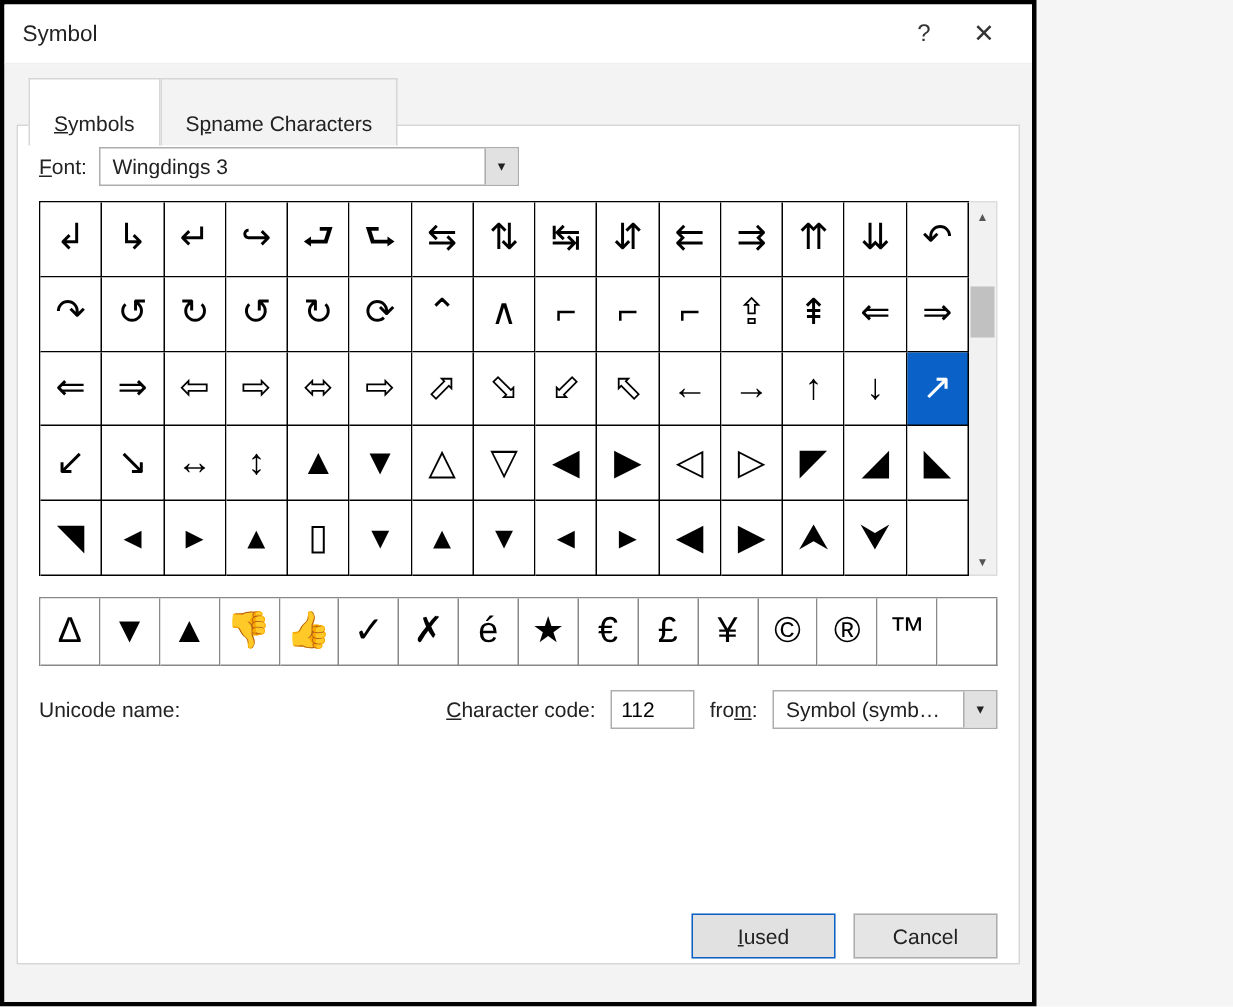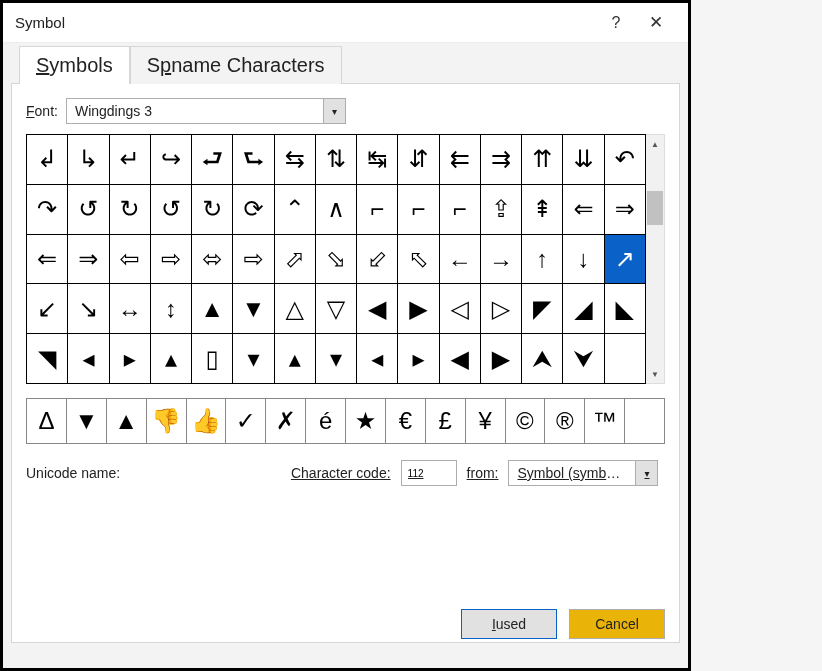--- a/index.html
+++ b/index.html
@@ -44,28 +44,28 @@
     padding: 6px 8px 0 8px;
     position: relative;
   }
   .tabs {
     display: flex;
     align-items: flex-end;
     height: 34px;
     margin-left: 8px;
   }
   .tab {
-    padding: 7px 16px 7px 16px;
+    padding: 21px 16px 7px 16px;
     border: 1px solid #d6d6d6;
     border-bottom: none;
     background: #f3f3f3;
     cursor: pointer;
-    font-size: 20px;
+    font-size: 14px;
     position: relative;
-    top: 1px;
+    top: 14px;
   }
   .tab.active {
     background: #fff;
     border-color: #d6d6d6;
     z-index: 2;
   }
   .tab .ul { text-decoration: underline; }
   .pane {
     background: #fff;
     border: 1px solid #d6d6d6;
@@ -168,42 +168,42 @@
     display: flex;
     align-items: center;
     gap: 6px;
   }
   .coderow .left {
     flex: 0.9;
     display: flex; flex-direction: row; gap: 2px;
   }
   .coderow .right {
     flex: 1.3;
-    display: flex; align-items: center; gap: 10px;  text-decoration: underline;
+    display: flex; align-items: center; gap: 10px; justify-content: flex-end;
   }
   .input {
     border: 1px solid #adadad;
     height: 26px;
     padding: 0 6px;
     width: 56px;
-    font-size: 10px;
+    font-size: 14px;
     font-family: inherit;
   }
   .footer {
     margin-top: auto;
     display: flex;
     justify-content: flex-end;
     gap: 12px;
     padding-top: 14px;
   }
   .btn {
     min-width: 96px;
     height: 30px;
     border: 1px solid #adadad;
-    background: #eab308;
+    background: #e5e5e5;
     display: flex; align-items: center; justify-content: center;
     font-size: 14px;
     cursor: pointer;
   }
   .btn.primary {
     border: 1.5px solid #0a62c9;
     background: #e1e1e1;
   }
   .btn .ul { text-decoration: underline; }
 </style>

